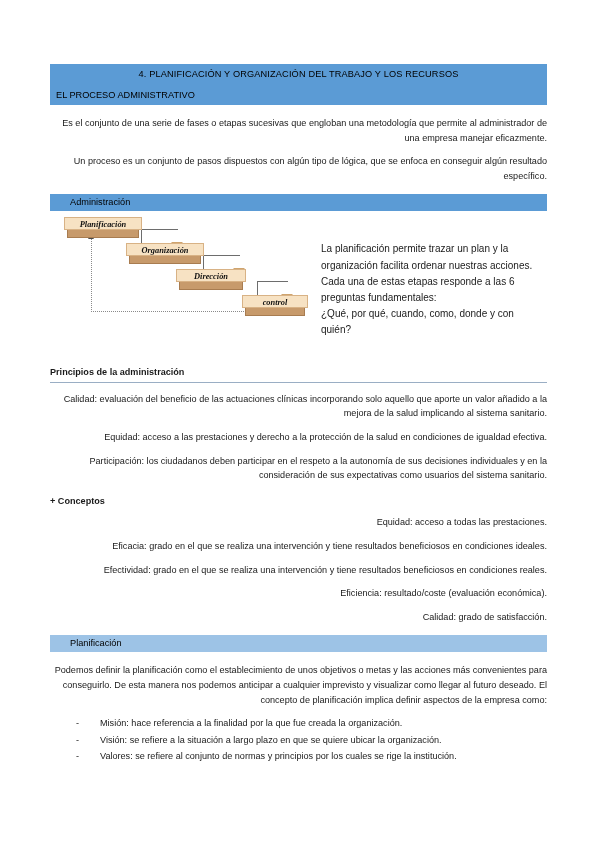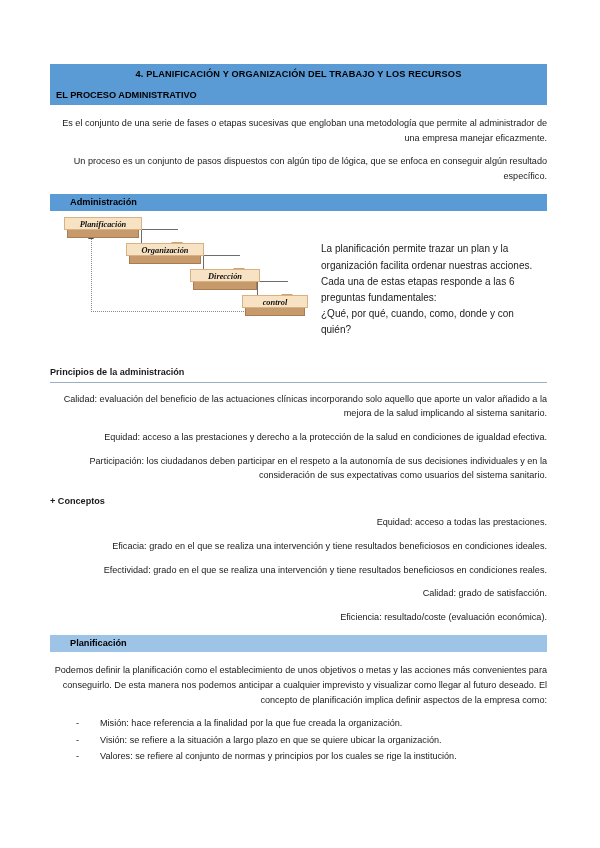--- a/index.html
+++ b/index.html
@@ -26,21 +26,21 @@
     position: absolute;
     left: 50px;
     top: 64px;
     width: 497px;
   }
 
   
   .bar {
     background: #5b9bd5;
     color: #000000;
-    font-weight: bold;
+    font-weight: normal;
     box-sizing: border-box;
     padding: 4px 6px 4px 6px;
     line-height: 1.25;
   }
   .bar-title {
     font-size: 9.2px;
     text-align: center;
     letter-spacing: 0.15px;
     padding-top: 5px;
     padding-bottom: 5px;
@@ -240,21 +240,21 @@
             <div class="slab-bot"></div>
           </div>
 
           <div class="step" style="left:76px; top:26px; width:78px;">
             <div class="slab-top">
               <div class="slab-label">Organización</div>
             </div>
             <div class="slab-bot"></div>
           </div>
 
-          <div class="step" style="left:140px; top:52px; width:70px;">
+          <div class="step" style="left:126px; top:52px; width:70px;">
             <div class="slab-top">
               <div class="slab-label">Dirección</div>
             </div>
             <div class="slab-bot"></div>
           </div>
 
           <div class="step" style="left:192px; top:78px; width:66px;">
             <div class="slab-top">
               <div class="slab-label">control</div>
             </div>
@@ -275,22 +275,22 @@
 
     <p class="para">Calidad: evaluación del beneficio de las actuaciones clínicas incorporando solo aquello que aporte un valor añadido a la mejora de la salud implicando al sistema sanitario.</p>
     <p class="para">Equidad: acceso a las prestaciones y derecho a la protección de la salud en condiciones de igualdad efectiva.</p>
     <p class="para">Participación: los ciudadanos deben participar en el respeto a la autonomía de sus decisiones individuales y en la consideración de sus expectativas como usuarios del sistema sanitario.</p>
 
     <h4 class="minihead">+ Conceptos</h4>
 
     <p class="para">Equidad: acceso a todas las prestaciones.</p>
     <p class="para">Eficacia: grado en el que se realiza una intervención y tiene resultados beneficiosos en condiciones ideales.</p>
     <p class="para">Efectividad: grado en el que se realiza una intervención y tiene resultados beneficiosos en condiciones reales.</p>
+    <p class="para">Eficiencia: resultado/coste (evaluación económica).</p>
     <p class="para">Calidad: grado de satisfacción.</p>
-    <p class="para">Eficiencia: resultado/coste (evaluación económica).</p>
 
     <div class="bar bar-section bar-light">Planificación</div>
 
     <p class="para first">Podemos definir la planificación como el establecimiento de unos objetivos o metas y las acciones más convenientes para conseguirlo. De esta manera nos podemos anticipar a cualquier imprevisto y visualizar como llegar al futuro deseado. El concepto de planificación implica definir aspectos de la empresa como:</p>
 
     <ul class="dashlist">
       <li>
         <span class="dash">-</span>
         <span>Misión: hace referencia a la finalidad por la que fue creada la organización.</span>
       </li>

